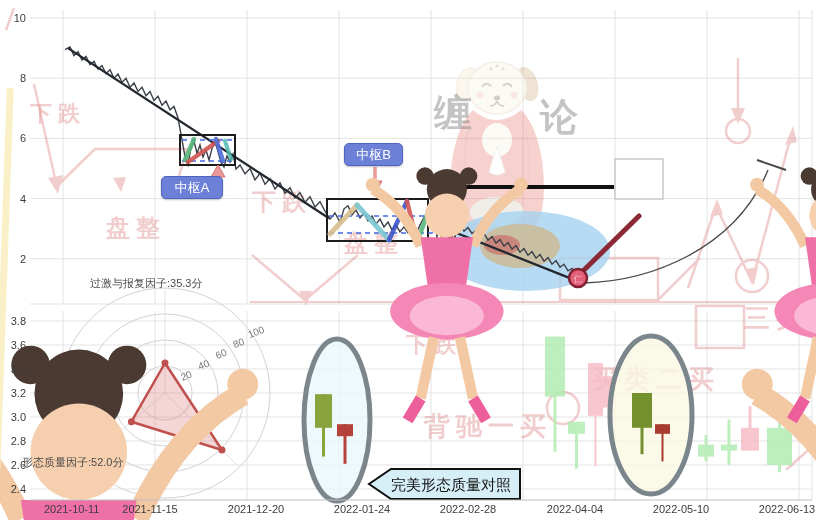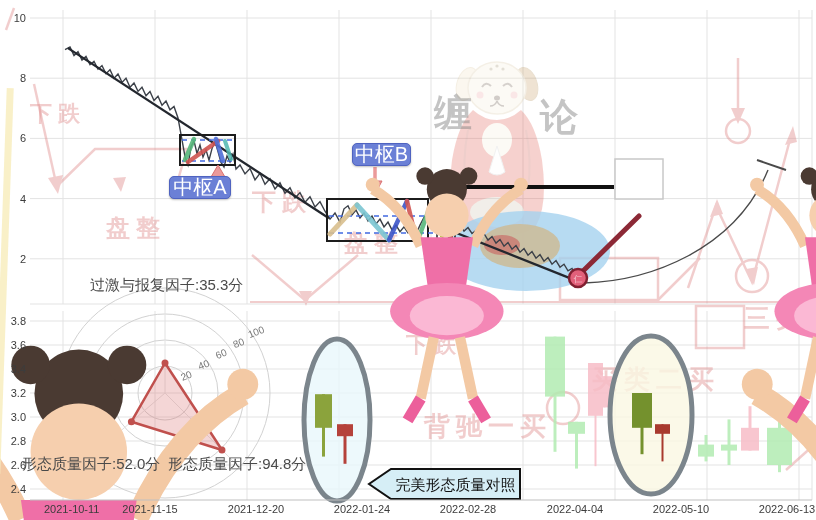--- a/index.html
+++ b/index.html
@@ -1,23 +1,23 @@
 <!DOCTYPE html>
 <html><head>
 <meta charset="utf-8">
 <style>
   html,body{margin:0;padding:0;background:#fff;}
   .stage{position:relative;width:816px;height:520px;overflow:hidden;background:#fff;
          font-family:"Liberation Sans","DejaVu Sans",sans-serif;}
   svg{position:absolute;left:0;top:0;}
   .pivot-label{position:absolute;z-index:6;background:#6b80d6;border:1px solid #4f63c0;
-        border-radius:5px;color:#fff;font-size:20px;text-align:center;line-height:21px;
-        box-shadow:0 1px 2px rgba(0,0,0,.25);margin-left:8px;}
-  .factor-text{position:absolute;z-index:6;color:#4a4a4a;font-size:15px;white-space:nowrap;}
-  .callout-text{position:absolute;z-index:7;color:#111;font-size:15px;text-align:center;
+        border-radius:5px;color:#fff;font-size:13px;text-align:center;line-height:21px;
+        box-shadow:0 1px 2px rgba(0,0,0,.25);}
+  .factor-text{position:absolute;z-index:6;color:#4a4a4a;font-size:11px;white-space:nowrap;}
+  .callout-text{position:absolute;z-index:7;color:#111;font-size:15px;
         line-height:29px;white-space:nowrap;}
   .brand-char{position:absolute;z-index:4;font-size:38px;font-weight:bold;
         color:rgba(125,125,125,0.45);}
   .yellow-streak{position:absolute;left:0;top:88px;width:7px;height:386px;
         background:#f8eec2;opacity:.9;transform:rotate(2deg);z-index:1;}
 </style>
 </head>
 <body>
 
 <div class="stage">
@@ -315,19 +315,18 @@
         <text x="787" y="513" font-size="11" fill="#3c3c3c" text-anchor="middle">2022-06-13</text>
       </g>
     <line x1="30" y1="500" x2="812" y2="500" stroke="#bfbfbf" stroke-width="1.2"></line>
   </svg>
 
   <div class="pivot-label" style="left:161px;top:176px;width:60px;height:21px;">中枢A</div>
   <div class="pivot-label" style="left:344px;top:143px;width:57px;height:21px;">中枢B</div>
 
   <div class="factor-text" style="left:90px;top:276px;">过激与报复因子:35.3分</div>
   <div class="factor-text" style="left:22px;top:455px;">形态质量因子:52.0分</div>
-  <div class="factor-text" style="left:168px;top:455px;">形态质量因子:94.8分</div>
 
   <div class="callout-text" style="left:391px;top:470px;width:129px;height:29px;">完美形态质量对照</div>
 
   <div class="brand-char" style="left:434px;top:88px;">缠</div>
   <div class="brand-char" style="left:540px;top:92px;">论</div>
 </div>
 
 </body></html>

